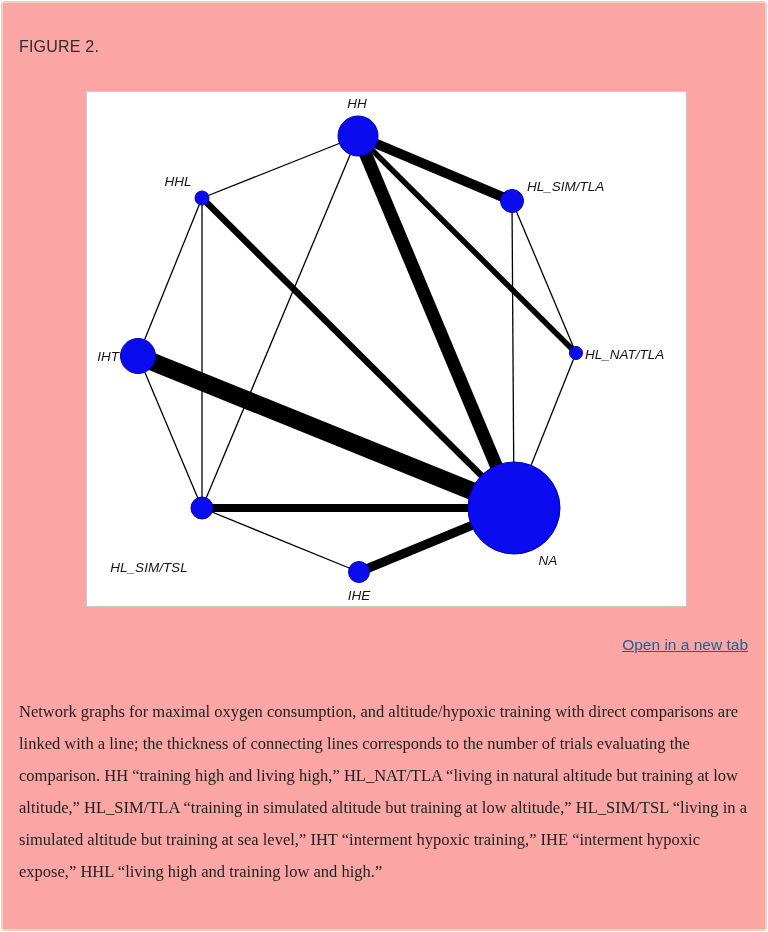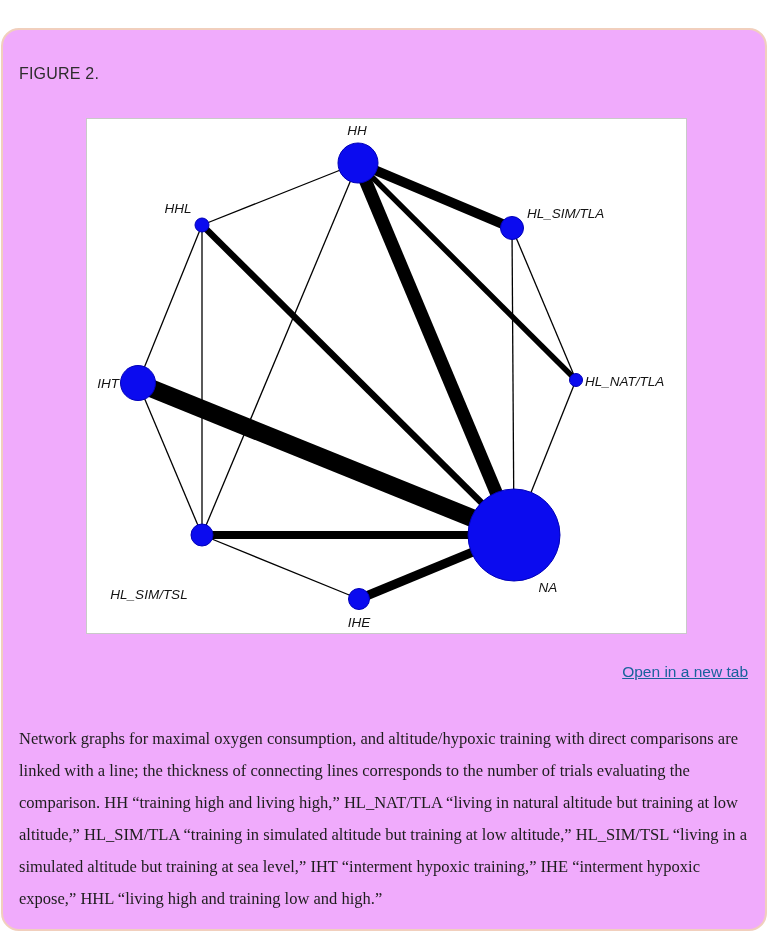--- a/index.html
+++ b/index.html
@@ -4,24 +4,23 @@
 <style>
   html, body { margin:0; padding:0; background:#ffffff; }
   body {
     position:relative;
     width:768px; height:932px;
     font-family:"Liberation Sans", sans-serif;
     overflow:hidden;
   }
   .card {
     position:absolute; left:1px; top:1px; right:1px; bottom:1px;
-    background:#f0abfc;
+    background:#fca5a5;
     border:2px solid #f1cfbd;
-    border-radius:18px;
-    margin-top:27px;
+    border-radius:4px;
   }
   .fig-title {
     position:absolute; left:16px; top:35px;
     font-size:16px; color:#2d2d2d; letter-spacing:0.2px;
   }
   .panel {
     position:absolute; left:83px; top:88px;
     width:599px; height:514px;
     background:#ffffff;
     border:1px solid #c9c9c9;

